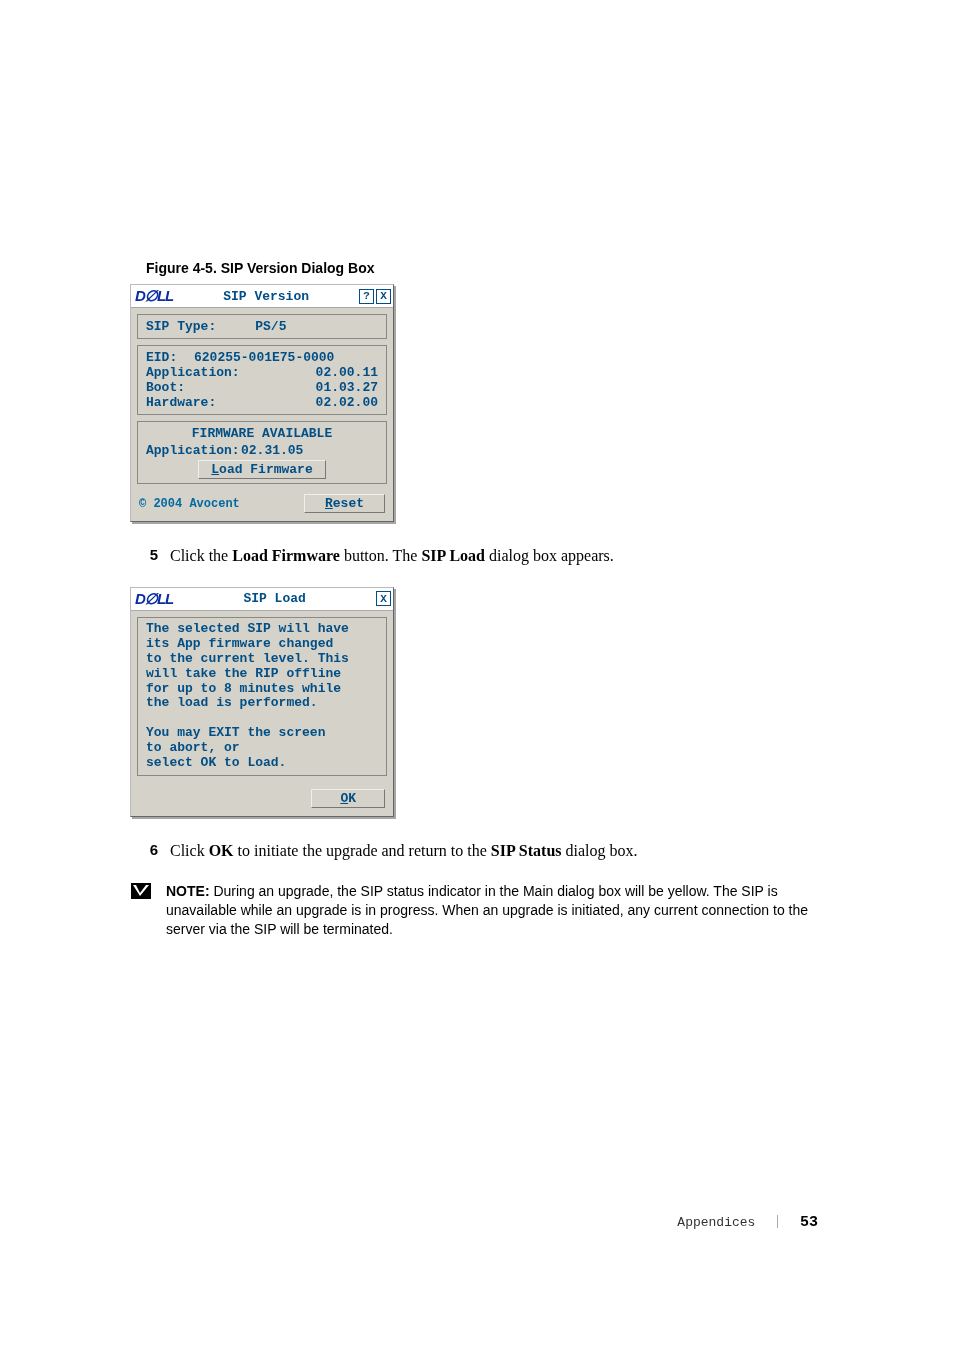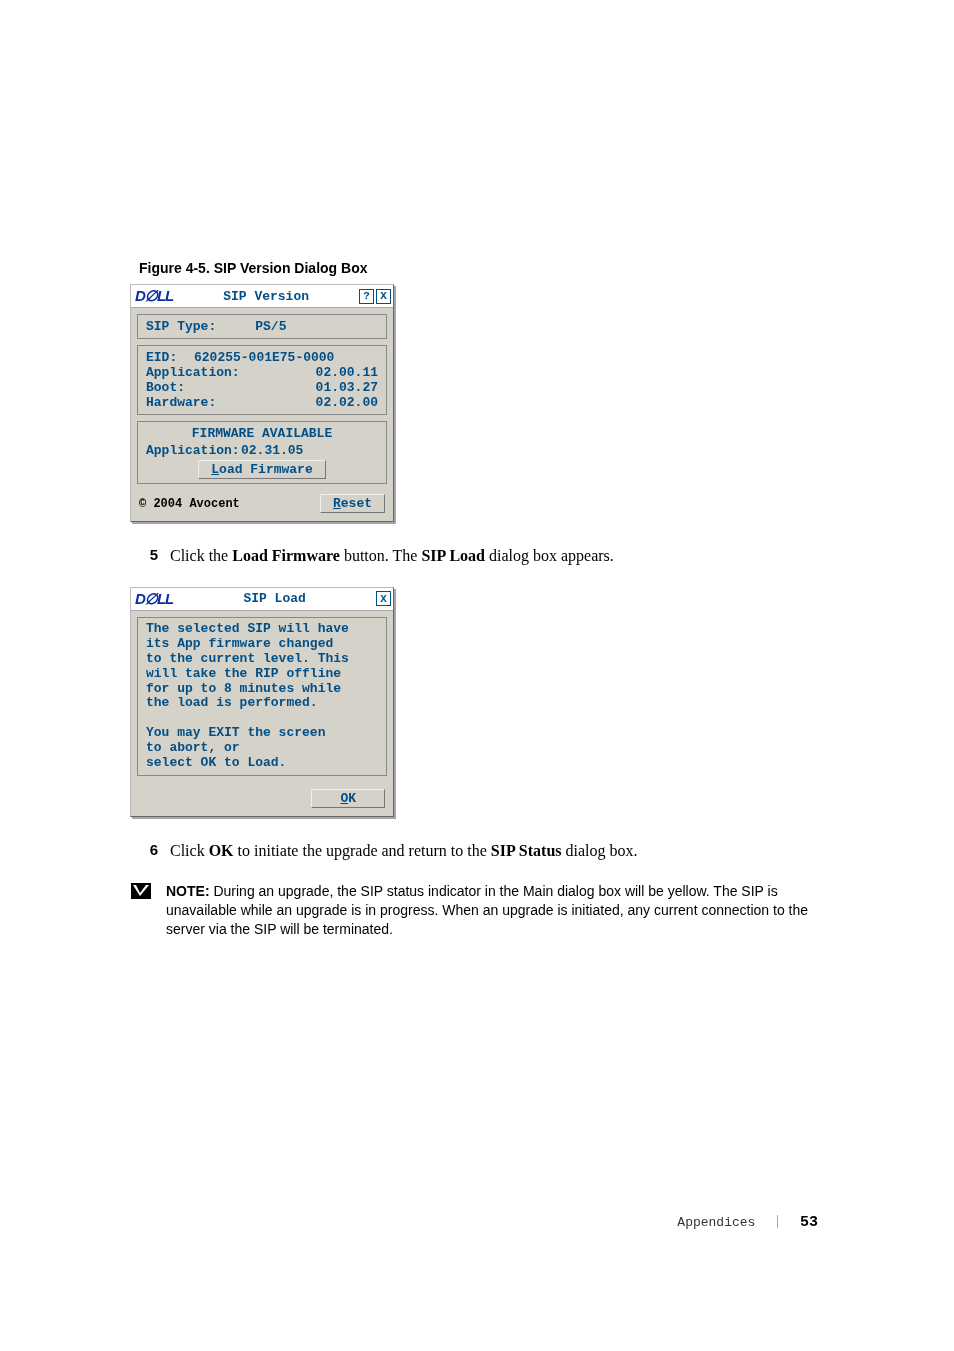--- a/index.html
+++ b/index.html
@@ -12,21 +12,21 @@
     width: 954px;
     height: 1351px;
     box-sizing: border-box;
     padding: 260px 130px 0 130px;
     position: relative;
   }
   .fig-caption {
     font-family: Arial, Helvetica, sans-serif;
     font-weight: bold;
     font-size: 14px;
-    margin: 0 0 8px 9px;
+    margin: 0 0 8px 16px;
   }
   .dialog {
     border: 1px solid #666;
     border-top: 1px solid #bbb;
     border-left: 1px solid #bbb;
     box-shadow: 2px 2px 0 rgba(0,0,0,0.35);
     background: #d4d2c9;
     width: 264px;
     box-sizing: border-box;
     margin-bottom: 24px;
@@ -107,21 +107,21 @@
   .center { text-align: center; }
   .btn-row {
     display: flex;
     align-items: center;
     justify-content: space-between;
     padding: 4px 8px 8px 8px;
   }
   .copyright {
     font-family: "Courier New", monospace;
     font-weight: bold;
-    color: #000000;
+    color: #0369a1;
     font-size: 12px;
   }
   .ok-btn-row {
     padding: 6px 8px 8px 8px;
     text-align: right;
   }
   .step {
     display: flex;
     margin: 0 0 20px 0;
   }
@@ -226,21 +226,21 @@
         <span class="lbl">Application:</span>
         <span>02.31.05</span>
       </div>
       <div class="center" style="margin-top:2px;">
         <span class="flat-btn underline-first">Load Firmware</span>
       </div>
     </div>
 
     <div class="btn-row">
       <span class="copyright">© 2004 Avocent</span>
-      <span class="flat-btn underline-first" style="padding:1px 12px">Reset</span>
+      <span class="flat-btn underline-first" style="padding:1px 20px">Reset</span>
     </div>
   </div>
 
   <div class="step">
     <div class="step-num">5</div>
     <div class="step-text">
       <span>Click the </span><span class="bold">Load Firmware</span><span> button. The </span><span class="bold">SIP Load</span><span> dialog box appears.</span>
     </div>
   </div>
 

